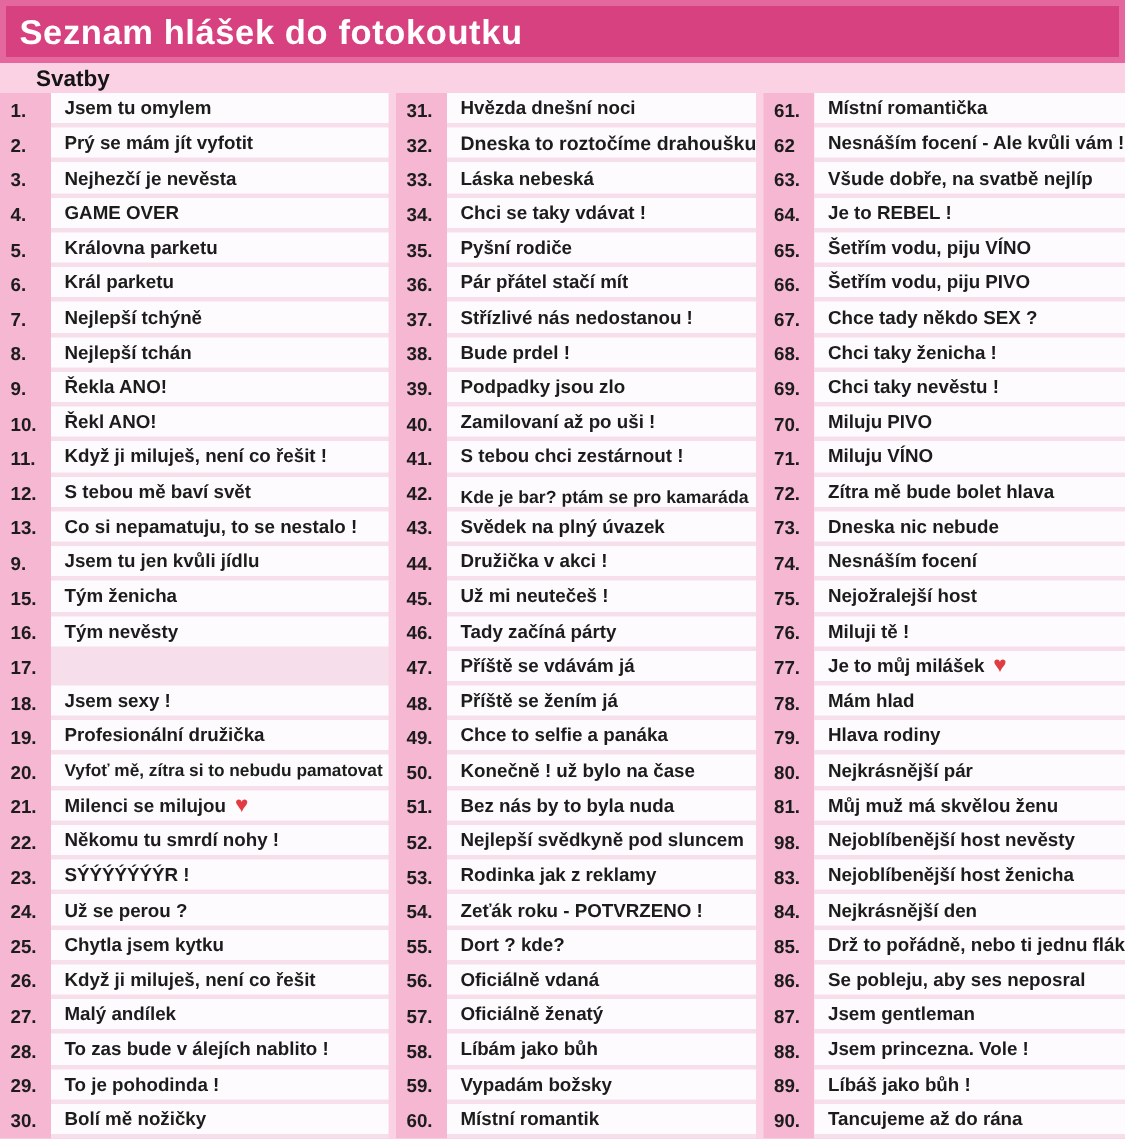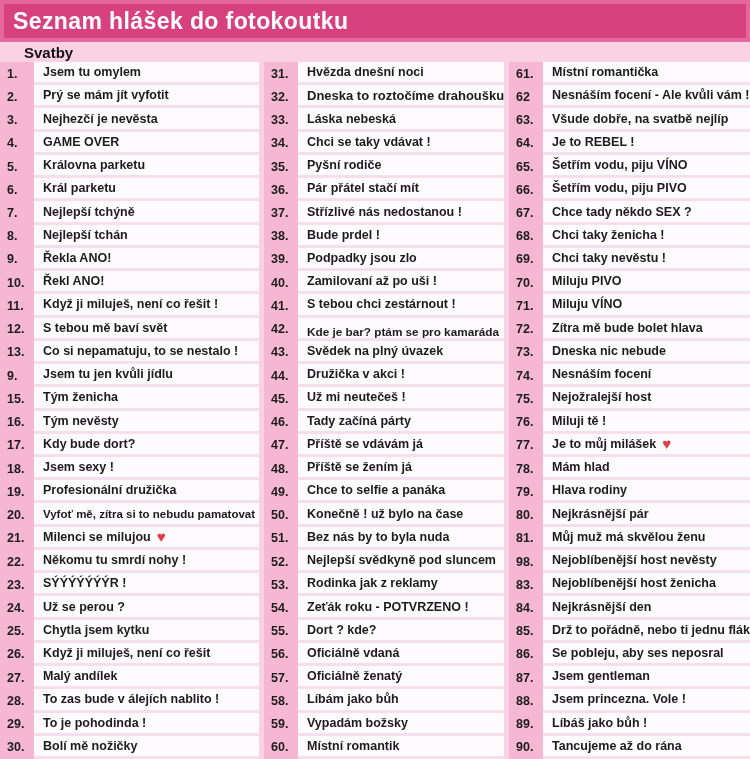--- a/index.html
+++ b/index.html
@@ -176,39 +176,36 @@
           </div>
         </div>
         <div class="row">
           <div class="num">16.</div>
           <div class="cell">
             <span>Tým nevěsty</span>
           </div>
         </div>
         <div class="row">
           <div class="num">17.</div>
-          <div class="cell">
-            <span>Kdy bude dort?</span>
-          </div>
         </div>
         <div class="row">
           <div class="num">18.</div>
           <div class="cell">
             <span>Jsem sexy !</span>
           </div>
         </div>
         <div class="row">
           <div class="num">19.</div>
           <div class="cell">
             <span>Profesionální družička</span>
           </div>
         </div>
         <div class="row">
           <div class="num">20.</div>
-          <div class="cell" style="font-size: 11.5px; justify-content: center;">
+          <div class="cell" style="font-size: 11.5px;">
             <span>Vyfoť mě, zítra si to nebudu pamatovat</span>
           </div>
         </div>
         <div class="row">
           <div class="num">21.</div>
           <div class="cell">
             <span>Milenci se milujou</span>
             <span class="heart">♥</span>
           </div>
         </div>

